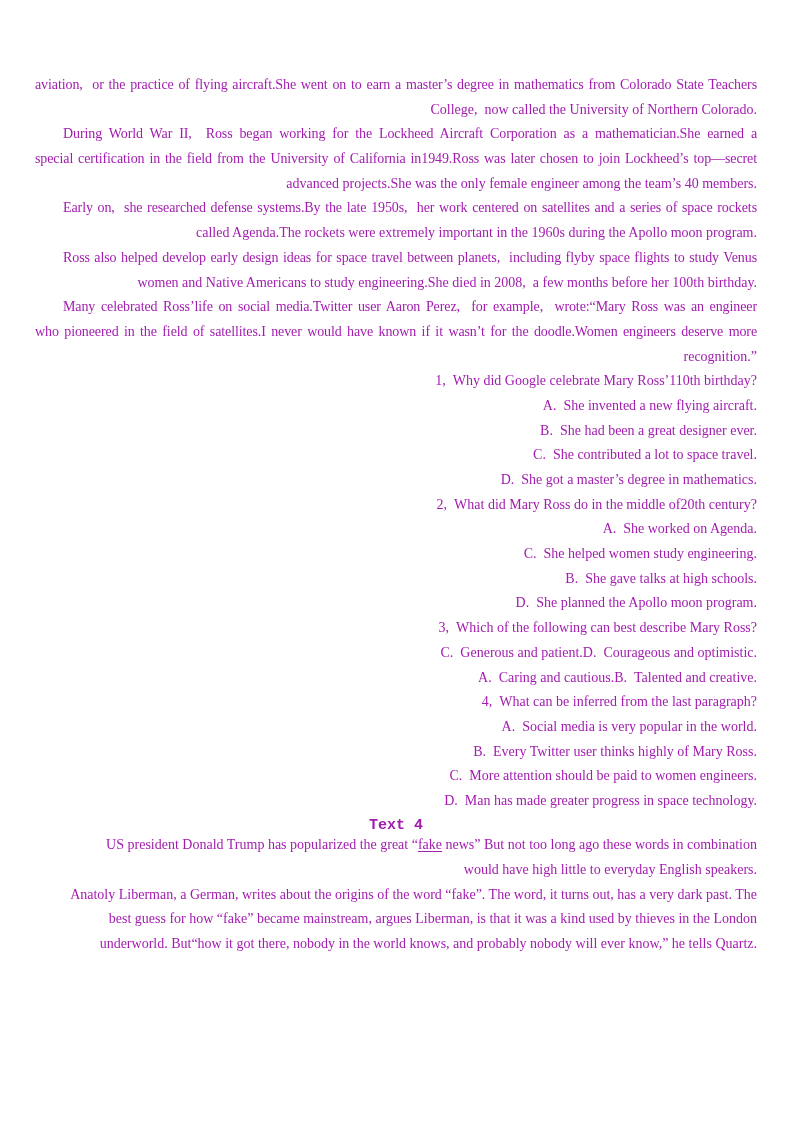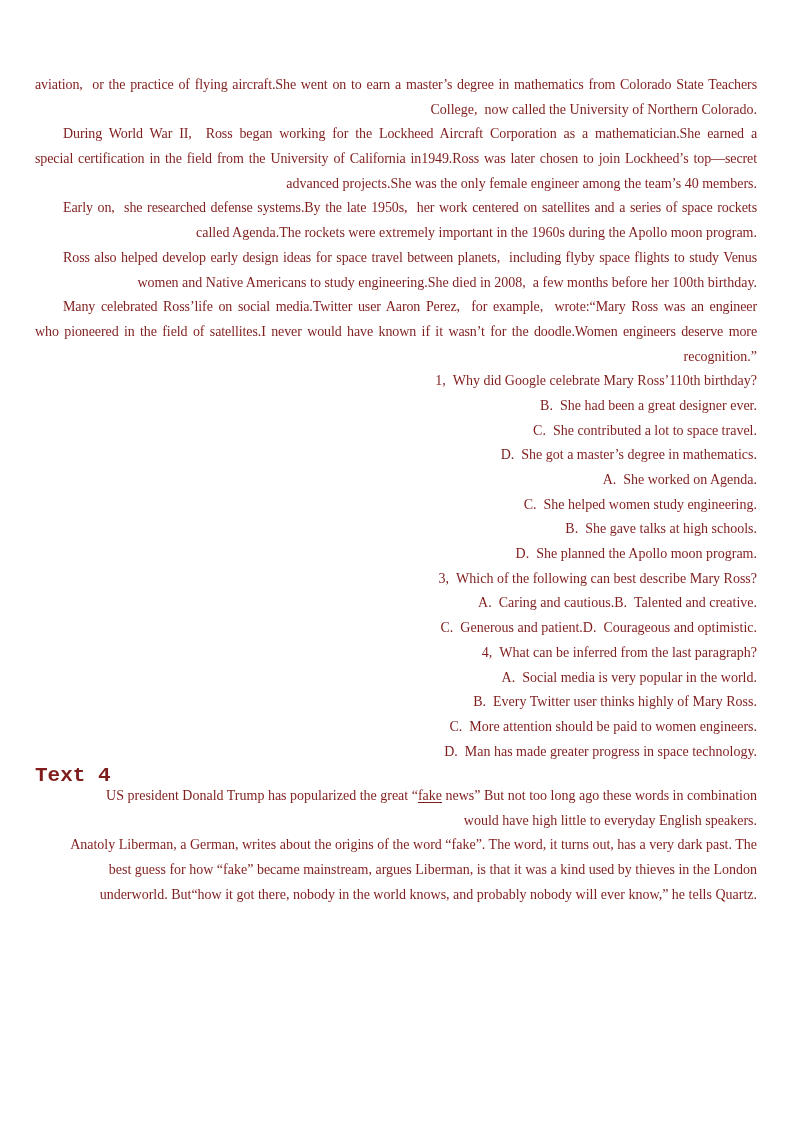--- a/index.html
+++ b/index.html
@@ -8,36 +8,36 @@
     width: 794px;
     height: 1123px;
     margin: 0 auto;
     background: #ffffff;
     overflow: hidden;
     box-sizing: border-box;
     padding: 73px 37px 0 35px;
     font-family: "Liberation Serif", "DejaVu Serif", serif;
     font-size: 14px;
     line-height: 24.7px;
-    color: #7f1d1d;
+    color: #a21caf;
   }
   .line { margin: 0; }
   
   .jl { text-align: justify; height: 24.7px; overflow: hidden; letter-spacing: -0.1px; }
   .jl::after { content: ""; display: inline-block; width: 100%; }
   
   .ll { text-align: right; white-space: nowrap; height: 24.7px; overflow: hidden; }
   
   .ind { padding-left: 28px; }
   .col1 { display: inline-block; width: 278px; }
   .heading {
-    text-align: left;
+    text-align: center;
     font-family: "Liberation Mono", "DejaVu Sans Mono", monospace;
     font-weight: 700;
-    font-size: 21px;
+    font-size: 15px;
     height: 24.7px;
   }
   .t4p1 { margin-top: -5px; }
   .u { text-decoration: underline; text-underline-offset: 2px; margin-top: 8px; }
 </style>
 </head>
 <body>
 
 <div class="page">
 
@@ -52,35 +52,37 @@
   <div class="line ll">called Agenda.The rockets were extremely important in the 1960s during the Apollo moon program.</div>
 
   <div class="line jl ind">Ross also helped develop early design ideas for space travel between planets,&nbsp;&nbsp;including flyby space flights to study Venus</div>
   <div class="line ll">women and Native Americans to study engineering.She died in 2008,&nbsp;&nbsp;a few months before her 100th birthday.</div>
 
   <div class="line jl ind">Many celebrated Ross’life on social media.Twitter user Aaron Perez,&nbsp;&nbsp;for example,&nbsp;&nbsp;wrote:“Mary Ross was an engineer</div>
   <div class="line jl">who pioneered in the field of satellites.I never would have known if it wasn’t for the doodle.Women engineers deserve more</div>
   <div class="line ll">recognition.”</div>
 
   <div class="line ll">1,&nbsp;&nbsp;Why did Google celebrate Mary Ross’110th birthday?</div>
+  <div class="line ll">A.&nbsp;&nbsp;She invented a new flying aircraft.</div>
   <div class="line ll">B.&nbsp;&nbsp;She had been a great designer ever.</div>
   <div class="line ll">C.&nbsp;&nbsp;She contributed a lot to space travel.</div>
   <div class="line ll">D.&nbsp;&nbsp;She got a master’s degree in mathematics.</div>
 
+  <div class="line ll">2,&nbsp;&nbsp;What did Mary Ross do in the middle of20th century?</div>
   <div class="line ll">A.&nbsp;&nbsp;She worked on Agenda.</div>
   <div class="line ll">C.&nbsp;&nbsp;She helped women study engineering.</div>
   <div class="line ll">B.&nbsp;&nbsp;She gave talks at high schools.</div>
   <div class="line ll">D.&nbsp;&nbsp;She planned the Apollo moon program.</div>
 
   <div class="line ll">3,&nbsp;&nbsp;Which of the following can best describe Mary Ross?</div>
   <div class="line ll">
-    <span class="col1">A.&nbsp;&nbsp;Caring and cautious.</span><span>B.&nbsp;&nbsp;Talented and creative.</span>
+    <span class="col1">C.&nbsp;&nbsp;Generous and patient.</span><span>D.&nbsp;&nbsp;Courageous and optimistic.</span>
   </div>
   <div class="line ll">
-    <span class="col1">C.&nbsp;&nbsp;Generous and patient.</span><span>D.&nbsp;&nbsp;Courageous and optimistic.</span>
+    <span class="col1">A.&nbsp;&nbsp;Caring and cautious.</span><span>B.&nbsp;&nbsp;Talented and creative.</span>
   </div>
 
   <div class="line ll">4,&nbsp;&nbsp;What can be inferred from the last paragraph?</div>
   <div class="line ll">A.&nbsp;&nbsp;Social media is very popular in the world.</div>
   <div class="line ll">B.&nbsp;&nbsp;Every Twitter user thinks highly of Mary Ross.</div>
   <div class="line ll">C.&nbsp;&nbsp;More attention should be paid to women engineers.</div>
   <div class="line ll">D.&nbsp;&nbsp;Man has made greater progress in space technology.</div>
 
   <div class="heading">Text 4</div>
 

